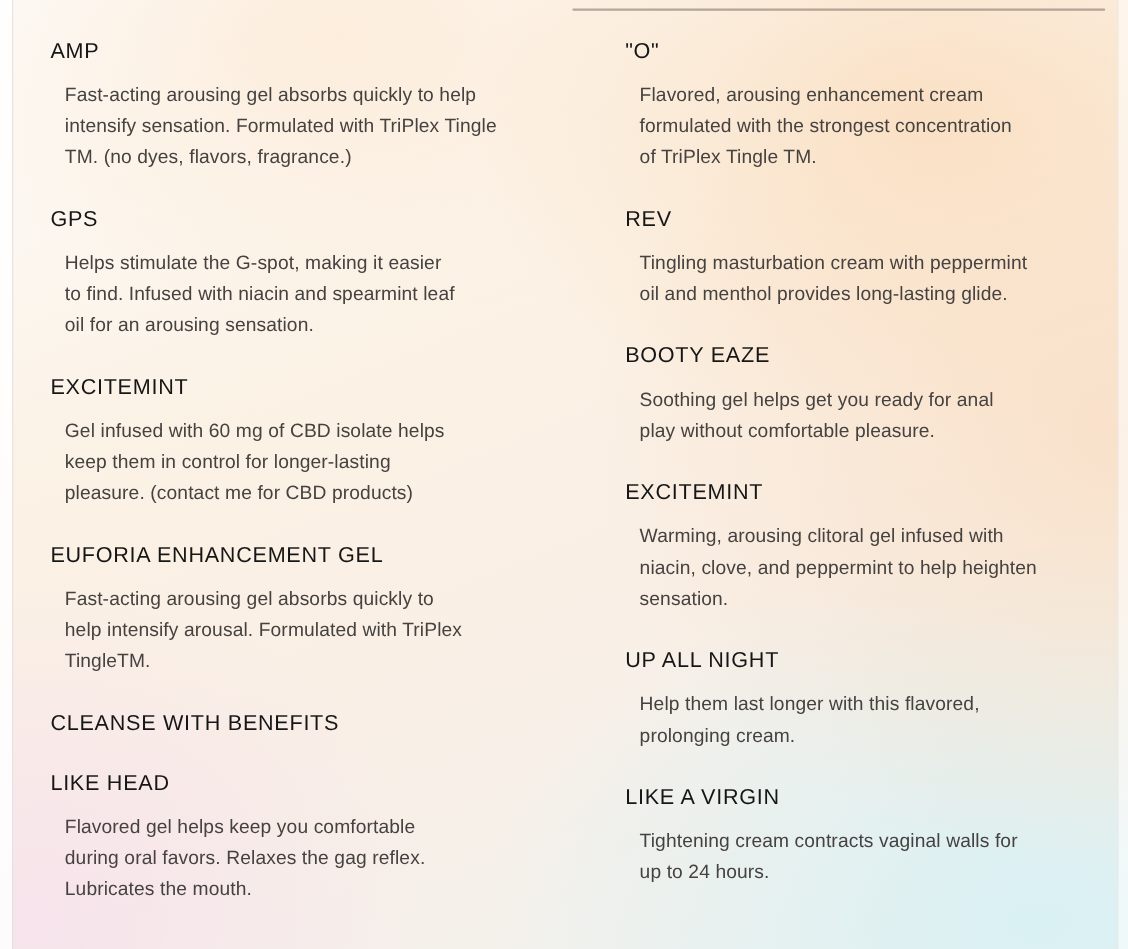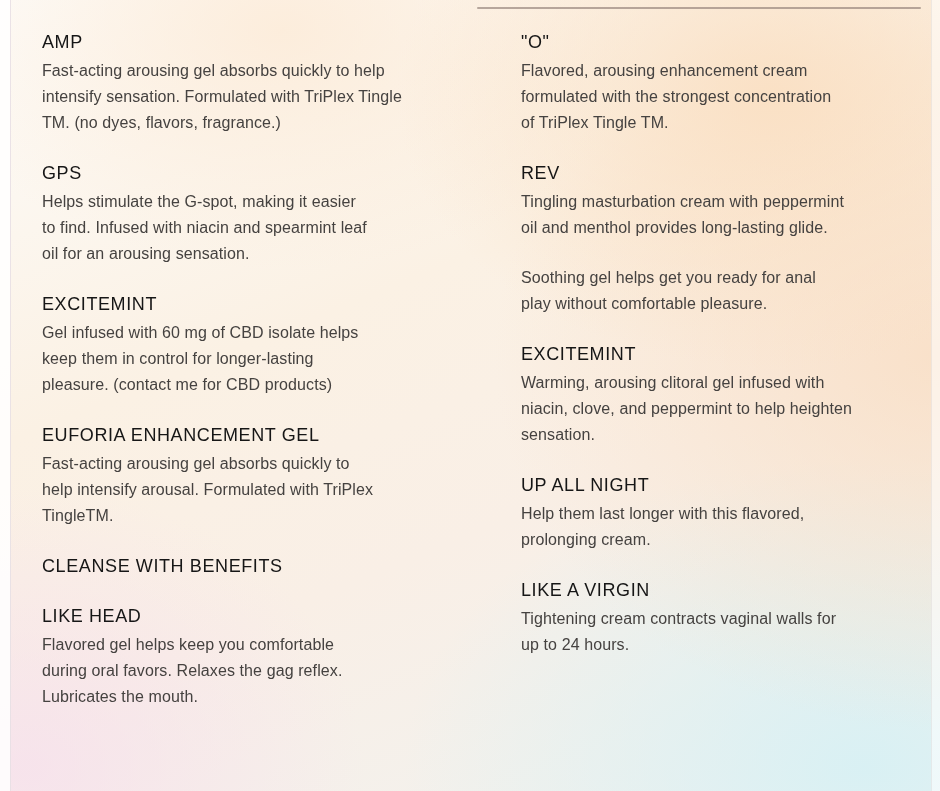--- a/index.html
+++ b/index.html
@@ -54,21 +54,21 @@
   .item { margin: 0 0 24px 0; }
   .item h3 {
     margin: 0 0 3px 0;
     font-size: 18px;
     line-height: 26px;
     font-weight: 400;
     letter-spacing: 0.6px;
     color: #161616;
   }
   .item p {
-    margin: 0;
+    margin: 12px;
     font-size: 16px;
     line-height: 26px;
     color: #454240;
     white-space: pre-line;
     letter-spacing: 0.1px;
   }
 </style>
 </head>
 <body>
 
@@ -120,20 +120,21 @@
       <p>Flavored, arousing enhancement cream
 formulated with the strongest concentration
 of TriPlex Tingle TM.</p>
     </div>
     <div class="item">
       <h3>REV</h3>
       <p>Tingling masturbation cream with peppermint
 oil and menthol provides long-lasting glide.</p>
     </div>
     <div class="item">
+      <h3>BOOTY EAZE</h3>
       <p>Soothing gel helps get you ready for anal
 play without comfortable pleasure.</p>
     </div>
     <div class="item">
       <h3>EXCITEMINT</h3>
       <p>Warming, arousing clitoral gel infused with
 niacin, clove, and peppermint to help heighten
 sensation.</p>
     </div>
     <div class="item">

